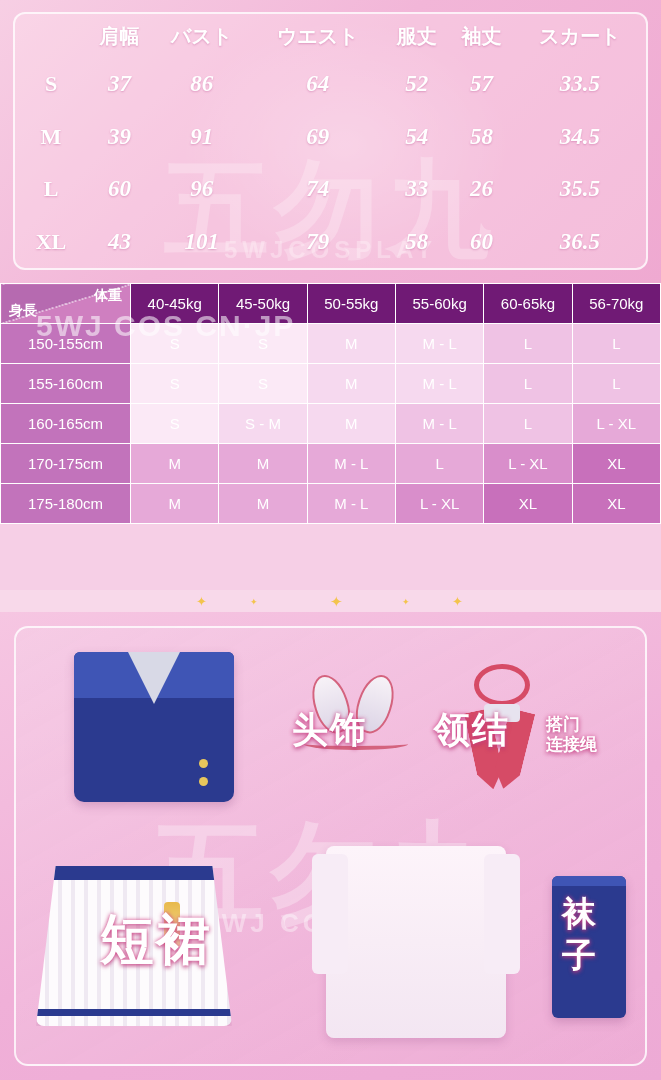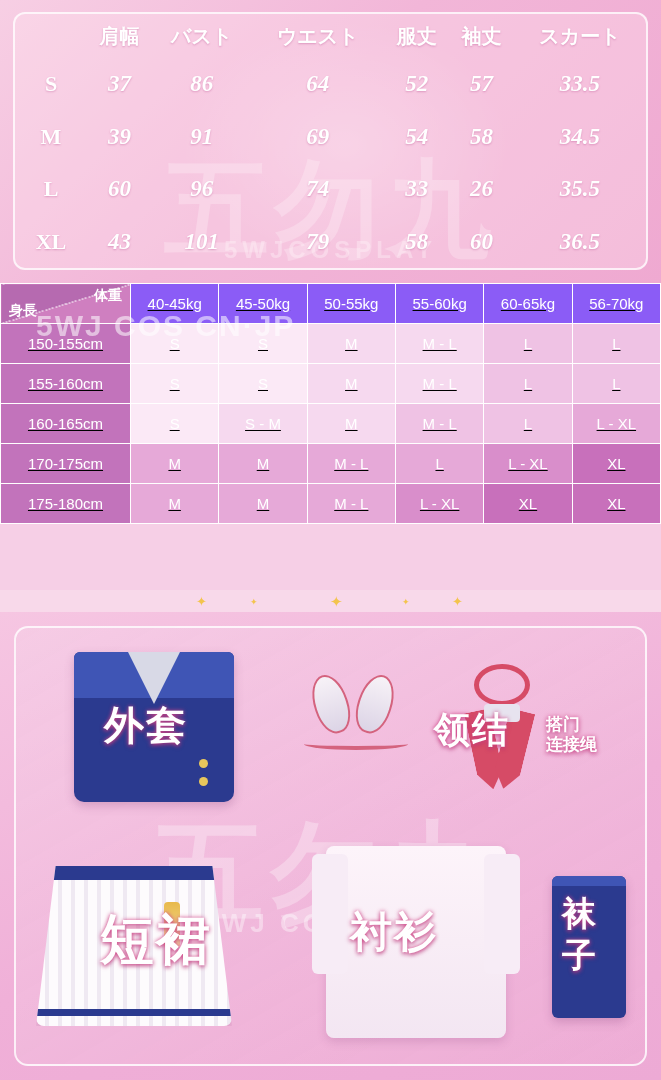--- a/index.html
+++ b/index.html
@@ -112,21 +112,20 @@
     font-weight: bold;
     letter-spacing: 2px;
     color: rgba(255,255,255,0.55);
     pointer-events: none;
     z-index: 5;
   }
   table.grid {
     width: 661px;
     border-collapse: collapse;
     table-layout: fixed;
-    text-decoration: underline;
   }
   table.grid th, table.grid td {
     border: 1px solid #ffffff;
     text-align: center;
     font-size: 15px;
     color: #ffffff;
     height: 40px;
     font-family: "Liberation Sans", sans-serif;
   }
   th.corner-cell {
@@ -135,21 +134,21 @@
     background: linear-gradient(to bottom right, #b66ab0 0%, #b66ab0 49.6%, #ffffff 49.6%, #ffffff 50.4%, #cf7fc0 50.4%, #cf7fc0 100%);
     padding: 0;
   }
   th.corner-cell span.tr {
     position: absolute; right: 8px; top: 3px; font-size: 14px;
   }
   th.corner-cell span.bl {
     position: absolute; left: 8px; bottom: 3px; font-size: 14px;
   }
   table.grid thead th.w {
-    background: #8b5cf6;
+    background: #701a75;
     font-weight: normal;
     font-size: 15px;
   }
   table.grid td.h {
     background: #c273bb;
     font-size: 15px;
   }
   
   .c1 { background: #fbe9f6; color:#b05ca6; }
   .c2 { background: #f6d9ef; color:#a8519e; }
@@ -535,26 +534,25 @@
 
   <div class="piece shirt">
     <div class="sleeveL"></div>
     <div class="sleeveR"></div>
   </div>
 
   <div class="piece socks">
     <div class="band"></div>
   </div>
 
-  <div class="lbl lbl-jacket">外套</div>
+  <div class="lbl lbl-head">头饰</div>
   <div class="lbl lbl-bow">领结</div>
   <div class="lbl lbl-note">
     <div>搭门</div>
     <div>连接绳</div>
   </div>
   <div class="lbl lbl-skirt">短裙</div>
-  <div class="lbl lbl-shirt">衬衫</div>
   <div class="lbl lbl-socks">
     <div>袜</div>
     <div>子</div>
   </div>
 
 </div>
 
 </body></html>

